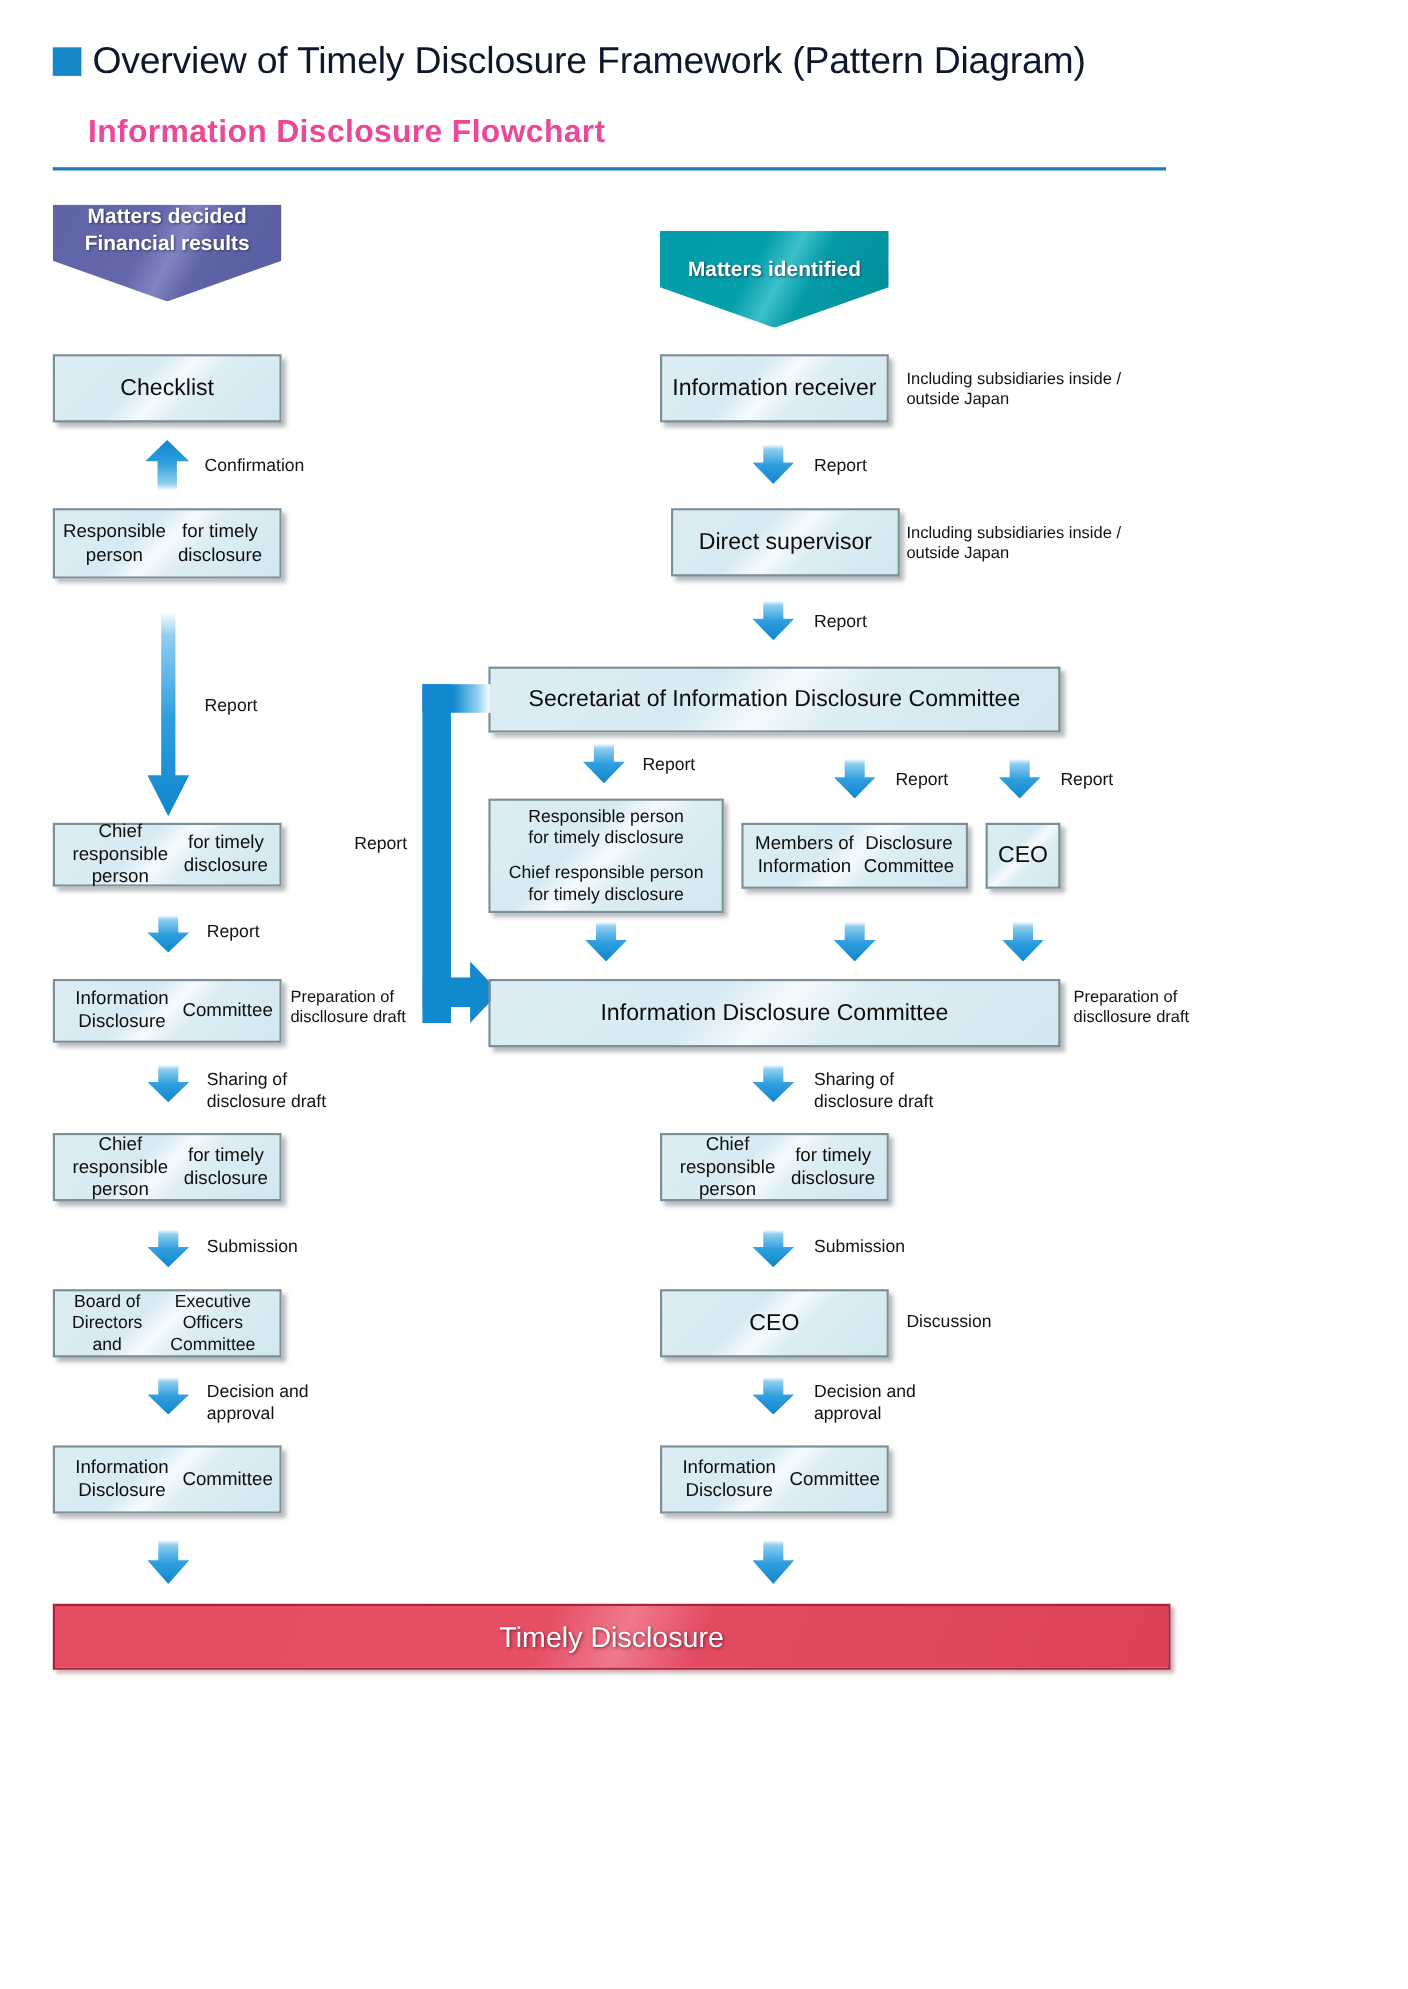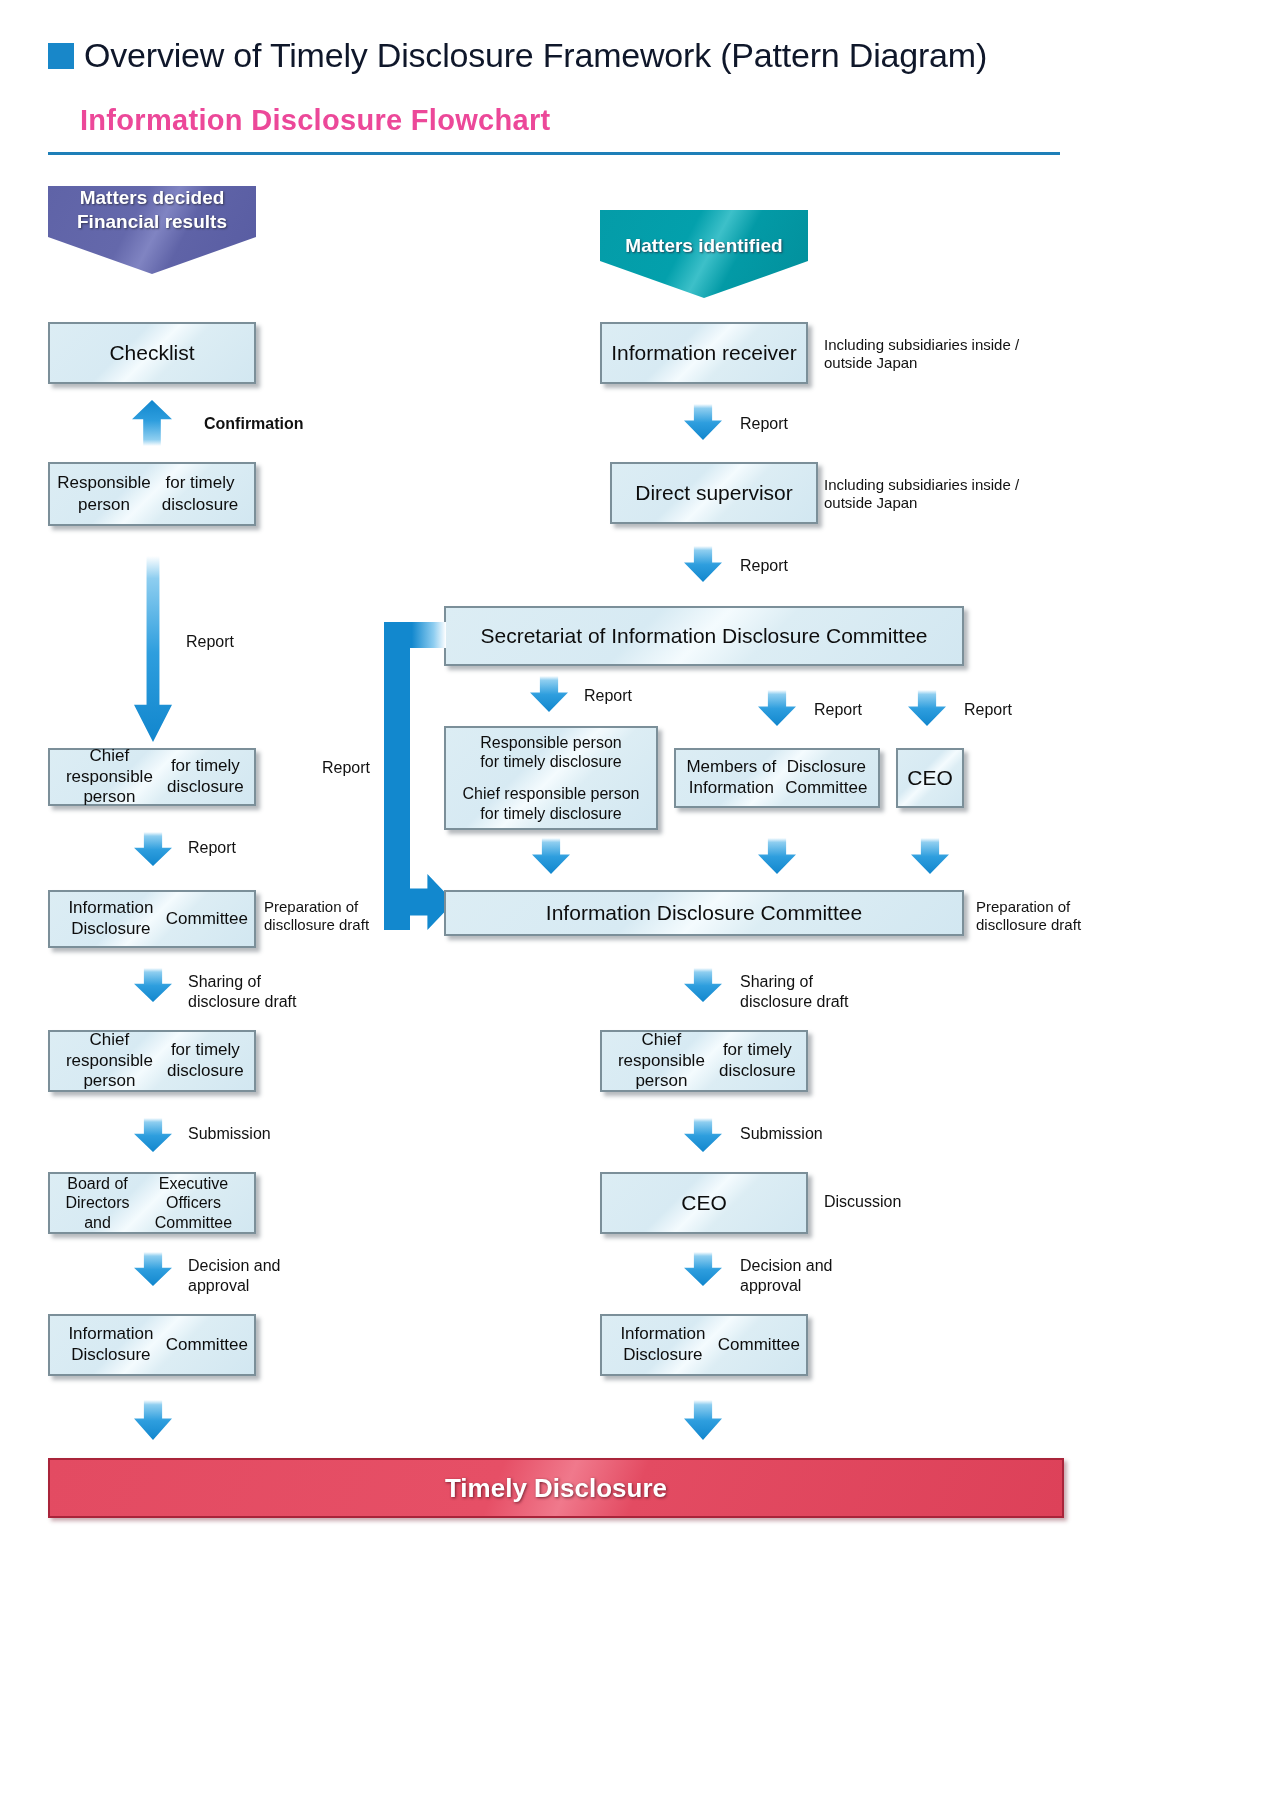--- a/index.html
+++ b/index.html
@@ -86,21 +86,21 @@
   .anno{position:absolute;font-size:16px;color:#111;line-height:1.22;white-space:pre-line;}
   .anno.sm{font-size:15px;}
 
   
   .redbar{
     position:absolute;
     background:linear-gradient(112deg,#e34b62 0%,#e64f66 44%,#f0798c 51%,#e34b62 58%,#dd4159 100%);
     border:2px solid #a9243a;
     box-shadow:3px 3px 4px rgba(120,40,55,0.4);
     display:flex;align-items:center;justify-content:center;
-    color:#fff;font-weight:bold;font-size:26px;
+    color:#fff;font-weight:normal;font-size:26px;
     text-shadow:1px 1px 3px rgba(90,20,35,.8);
   }
 </style>
 </head>
 <body>
 
 <div id="header">
   <div class="title-row">
     <span class="title-bullet"></span>
     <span class="title-text">Overview of Timely Disclosure Framework (Pattern Diagram)</span>
@@ -118,21 +118,21 @@
 
 <div class="banner teal" style="left:600px;top:186px;width:208px;height:88px;font-size:19px;margin-top:24px;">
   <div class="inner" style="padding-top:24px;">
     <span>Matters identified</span>
   </div>
 </div>
 
 <div class="box big" style="left:48px;top:322px;width:208px;height:62px;">Checklist</div>
 
 <div class="arrow-up" style="left:132px;top:400px;width:40px;height:46px;"></div>
-<div class="anno" style="left:204px;top:414px;font-weight:bold;">Confirmation</div>
+<div class="anno" style="left:186px;top:414px;">Confirmation</div>
 
 <div class="box" style="left:48px;top:462px;width:208px;height:64px;line-height:1.3;">
     <span>Responsible person</span>
     <br>
     <span>for timely disclosure</span>
   </div>
 
 <div class="arrow-down long" style="left:134px;top:556px;width:38px;height:186px;"></div>
 <div class="anno" style="left:186px;top:632px;">Report</div>
 
@@ -222,21 +222,21 @@
 <div class="arrow-down stub" style="left:758px;top:838px;width:38px;height:36px;"></div>
 <div class="arrow-down stub" style="left:911px;top:838px;width:38px;height:36px;"></div>
 
 <div class="elbow" style="left:384px;top:622px;width:70px;height:308px;">
   <div class="bar"></div>
   <div class="cap"></div>
   <div class="head"></div>
 </div>
 <div class="anno" style="left:322px;top:758px;">Report</div>
 
-<div class="box big" style="left:444px;top:890px;width:520px;height:46px;">Information Disclosure Committee</div>
+<div class="box big" style="left:444px;top:890px;width:520px;height:62px;">Information Disclosure Committee</div>
 <div class="anno sm" style="left:976px;top:898px;"><span>Preparation of</span><br><span>discllosure draft</span></div>
 
 <div class="arrow-down stub" style="left:684px;top:968px;width:38px;height:34px;"></div>
 <div class="anno" style="left:740px;top:972px;"><span>Sharing of</span><br><span>disclosure draft</span></div>
 
 <div class="box" style="left:600px;top:1030px;width:208px;height:62px;">
     <span>Chief responsible person</span>
     <br>
     <span>for timely disclosure</span>
   </div>

